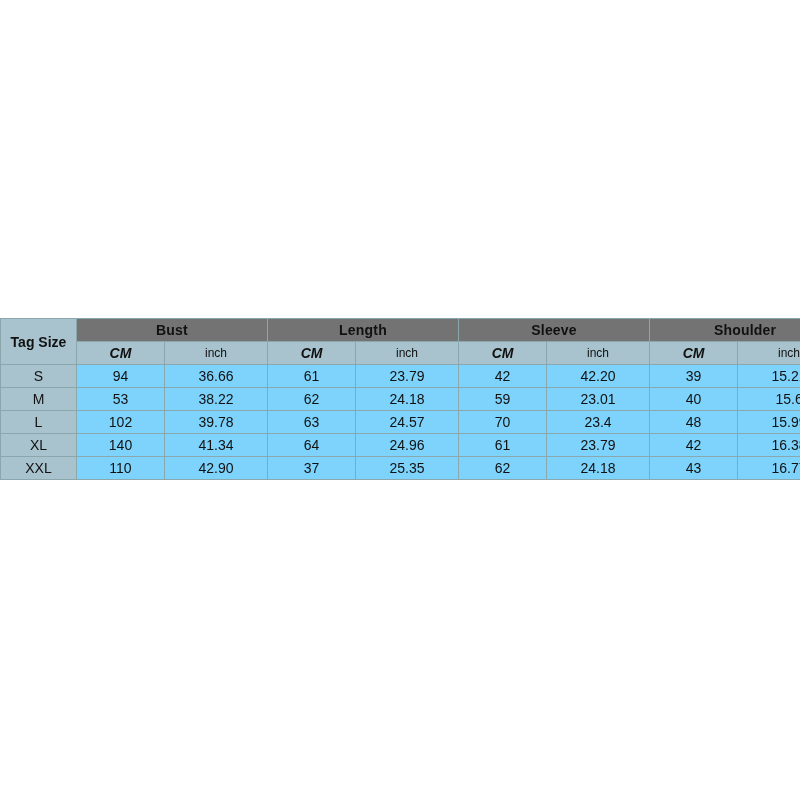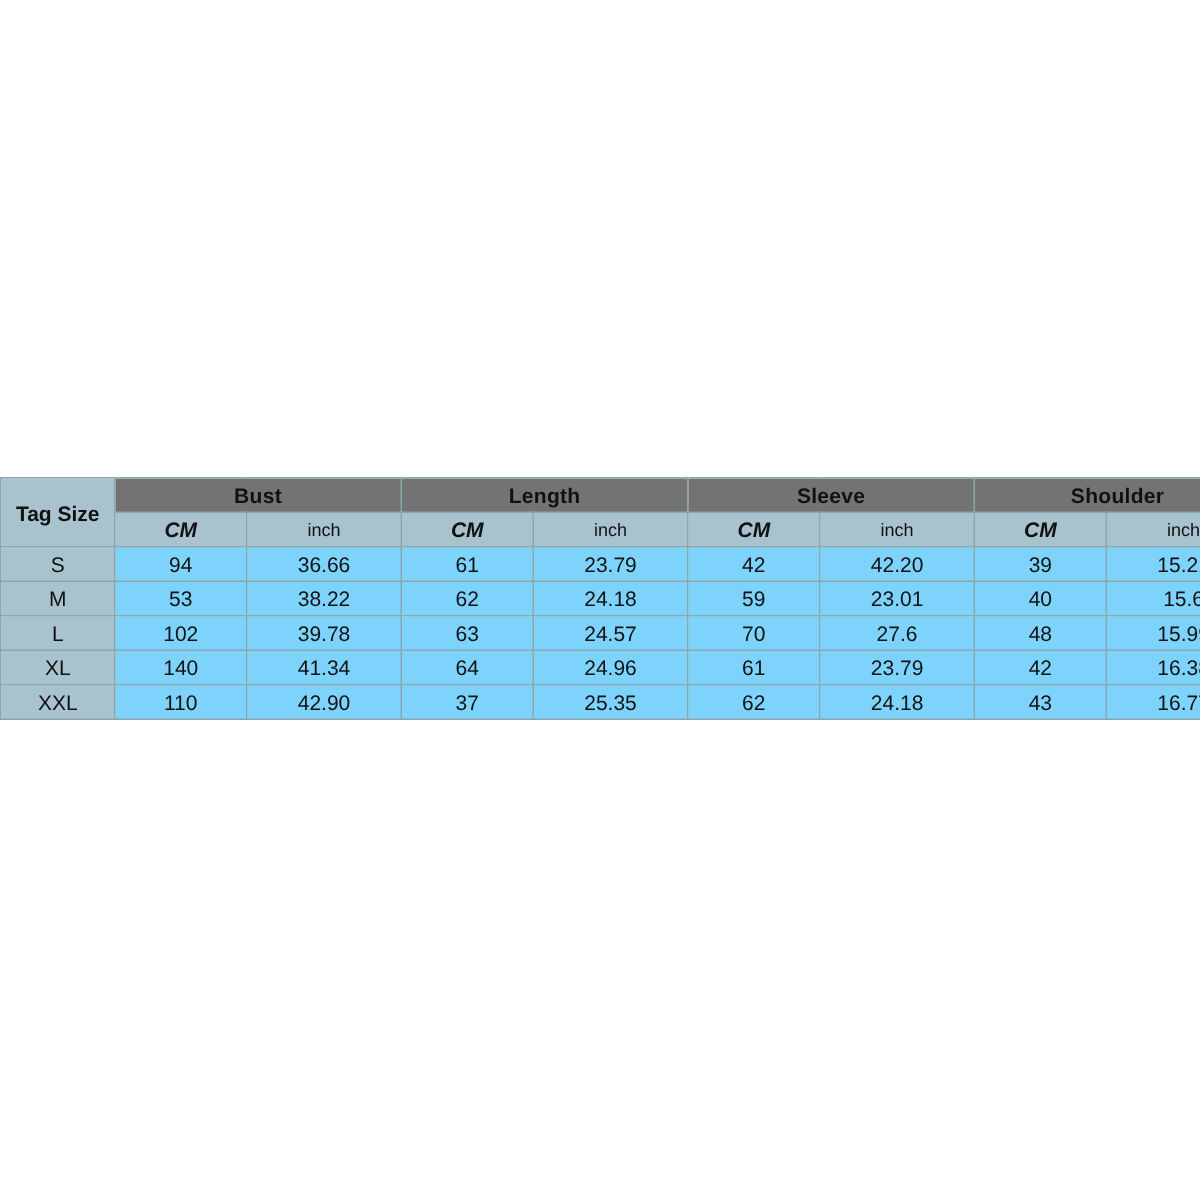--- a/index.html
+++ b/index.html
@@ -138,21 +138,21 @@
           <td class="val">40</td>
           <td class="val">15.6</td>
         </tr>
         <tr>
           <td class="size-label">L</td>
           <td class="val">102</td>
           <td class="val">39.78</td>
           <td class="val">63</td>
           <td class="val">24.57</td>
           <td class="val">70</td>
-          <td class="val">27.6</td>
+          <td class="val">23.4</td>
           <td class="val">48</td>
           <td class="val">15.99</td>
         </tr>
         <tr>
           <td class="size-label">XL</td>
           <td class="val">140</td>
           <td class="val">41.34</td>
           <td class="val">64</td>
           <td class="val">24.96</td>
           <td class="val">61</td>

